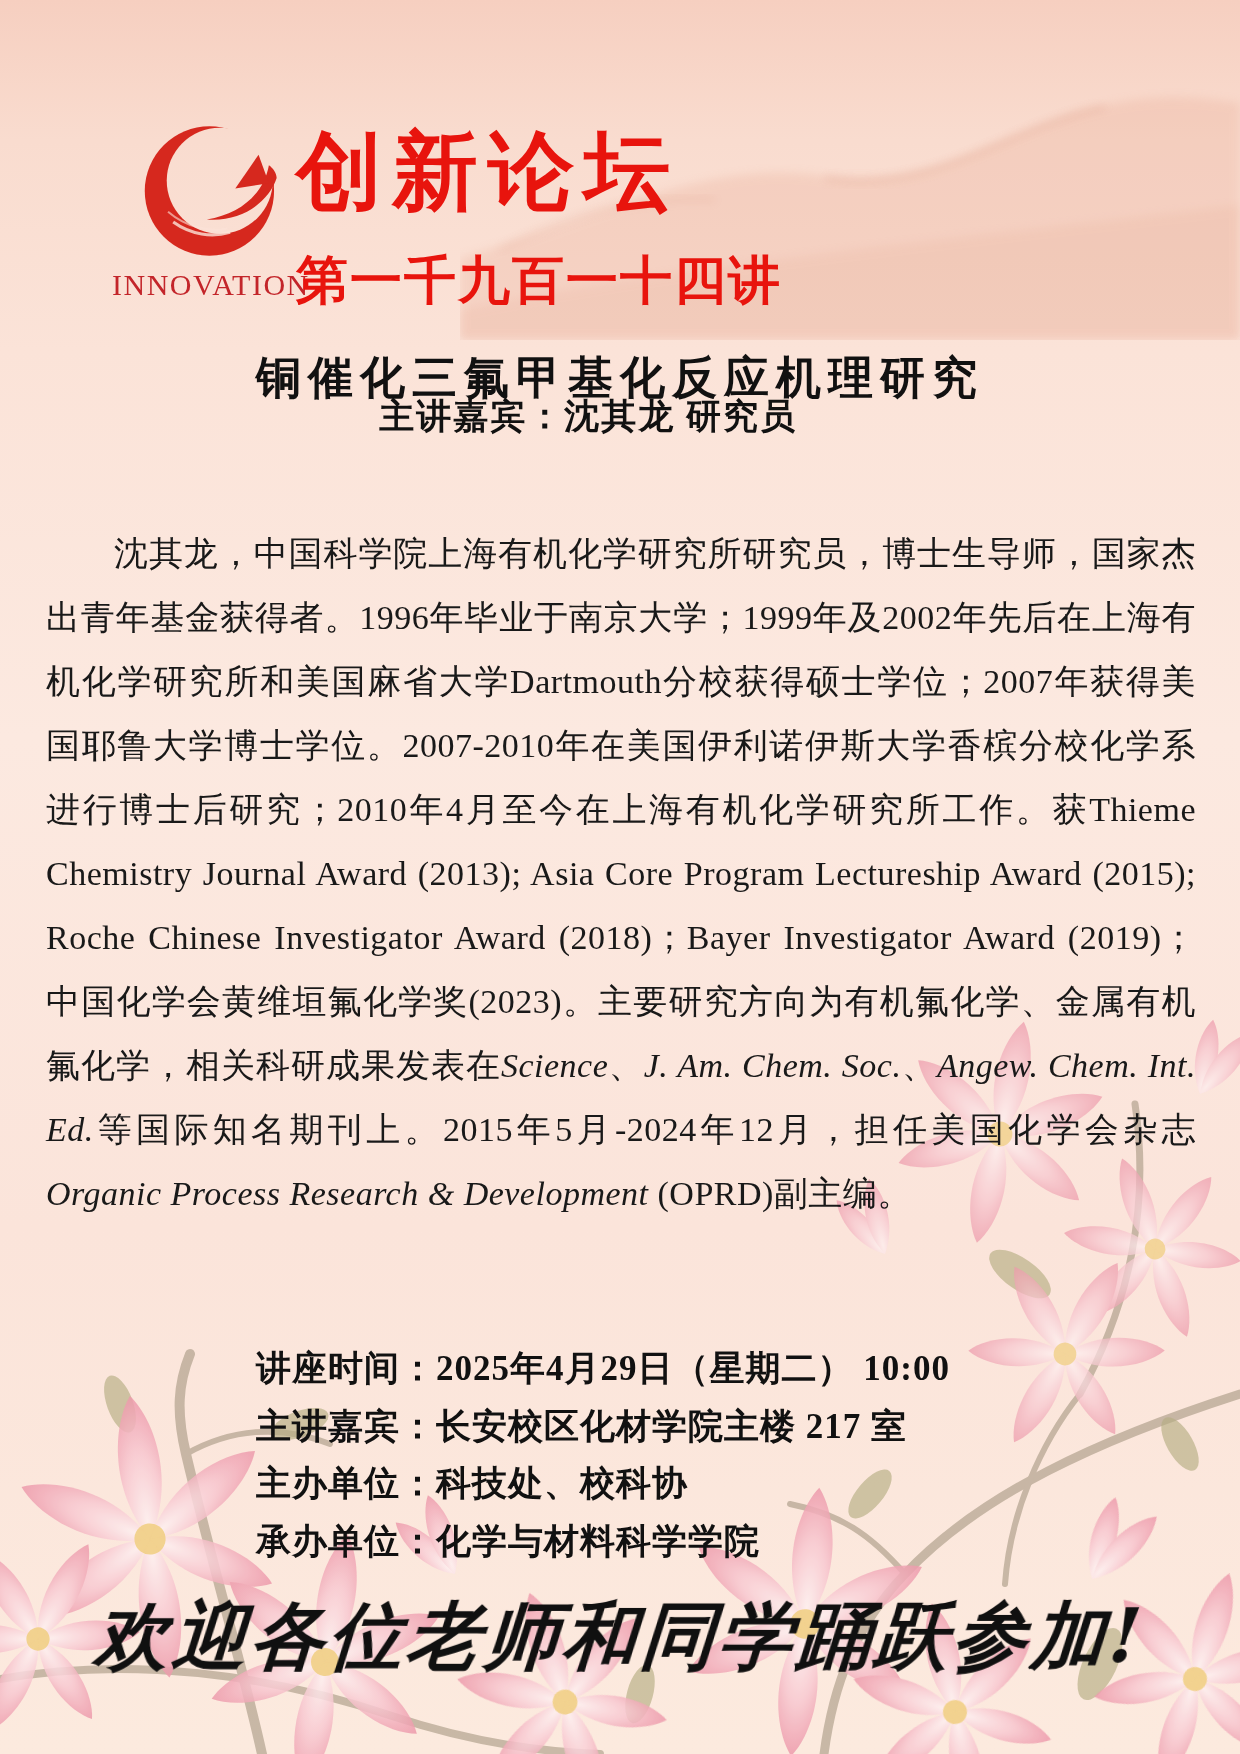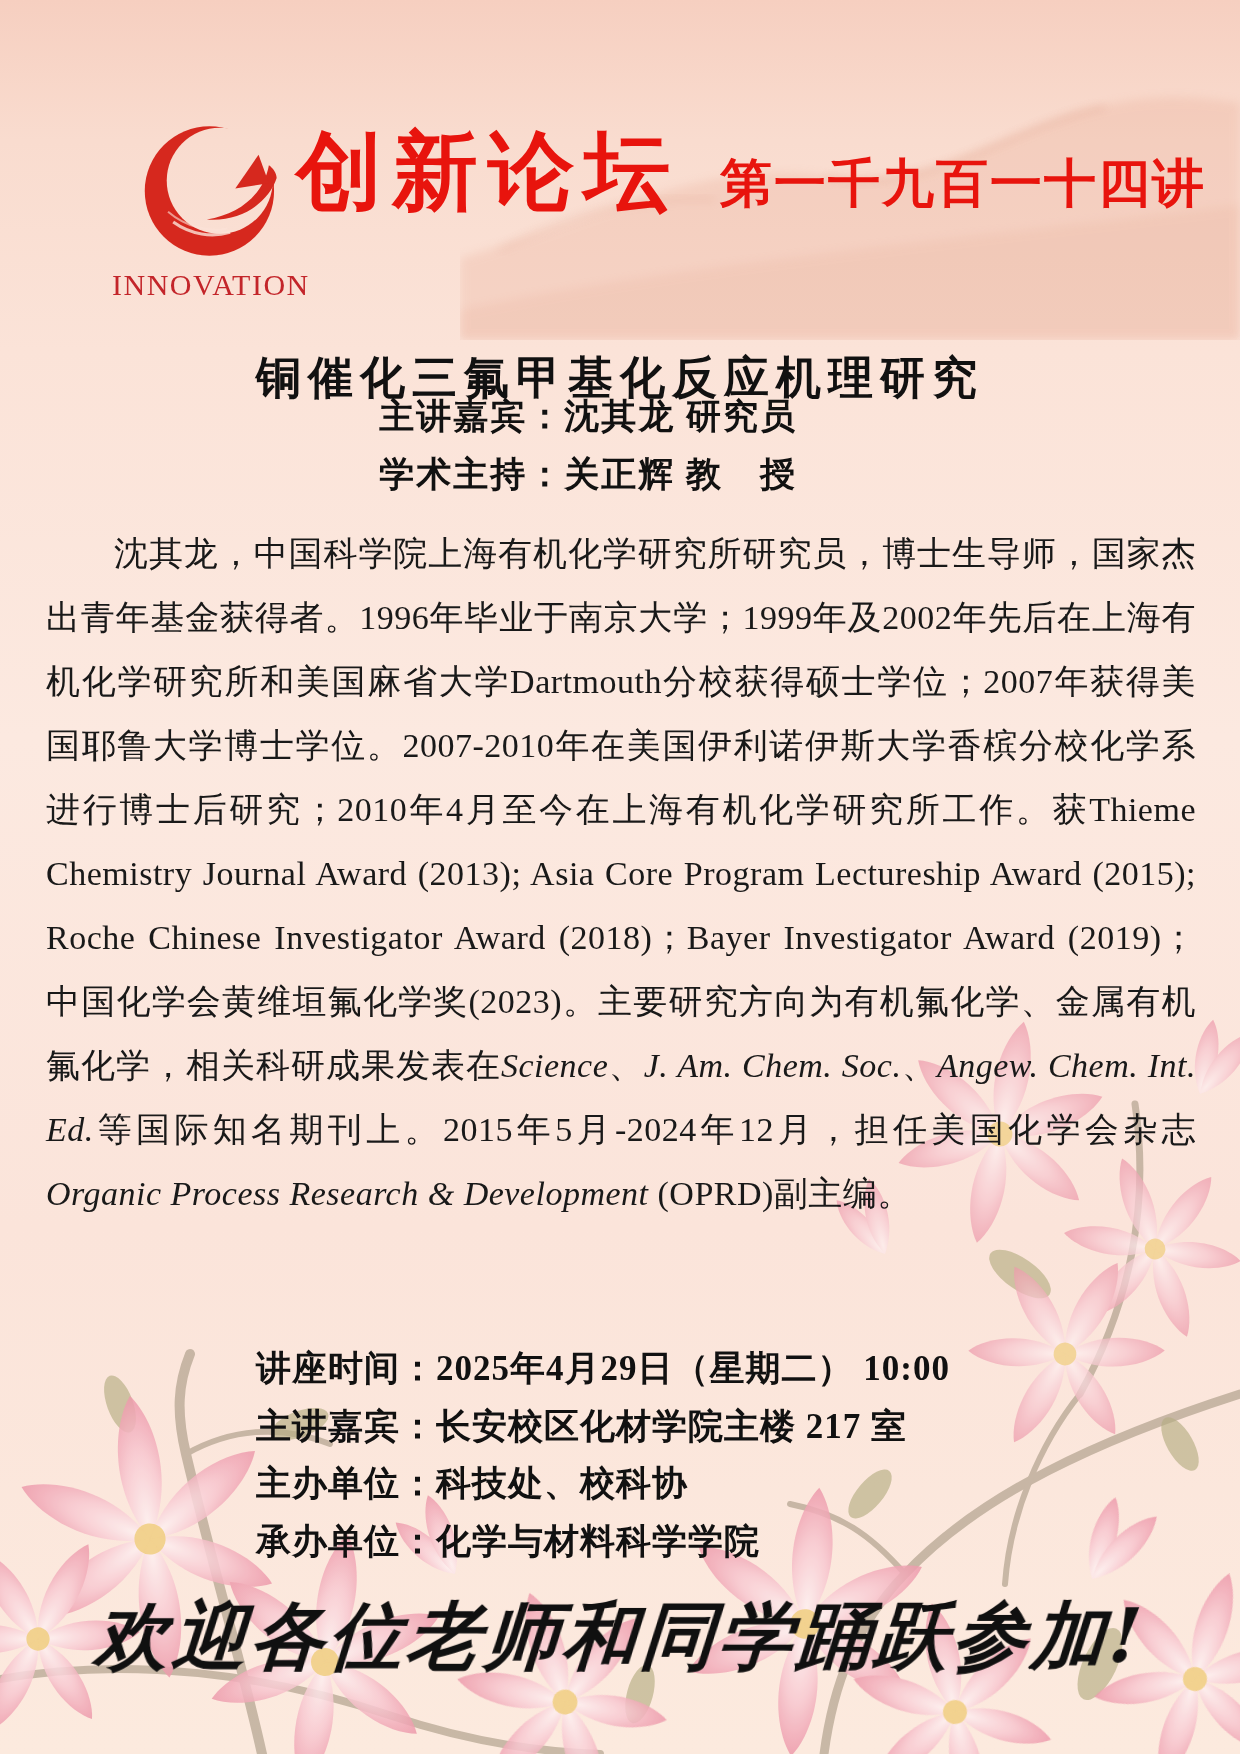--- a/index.html
+++ b/index.html
@@ -19,21 +19,21 @@
   .flowers{position:absolute;left:0;bottom:0;width:1240px;height:780px;pointer-events:none;}
   
   .logo-wrap{position:absolute;left:112px;top:116px;width:200px;text-align:left;}
   .logo-wrap svg{display:block;margin:0 auto;}
   .logo-word{
     font-family:"Liberation Serif",serif;font-size:30px;color:#c3252a;
     letter-spacing:1.5px;margin-top:2px;font-weight:500;
   }
   .header-titles{
     position:absolute;left:296px;top:128px;display:flex;align-items:baseline;
-    white-space:nowrap;gap:40px;
+    white-space:nowrap;gap:40px;flex-direction:column;
   }
   .forum-name{
     font-family:"Liberation Sans","DejaVu Sans",sans-serif;
     font-size:86px;font-weight:bold;color:#e8140d;letter-spacing:10px;line-height:1;
   }
   .lecture-no{
     font-family:"Liberation Sans","DejaVu Sans",sans-serif;
     font-size:52px;font-weight:bold;color:#e8140d;letter-spacing:2px;line-height:1;
   }
   
@@ -167,21 +167,20 @@
 
   <div class="header-titles">
     <span class="forum-name">创新论坛</span>
     <span class="lecture-no">第一千九百一十四讲</span>
   </div>
 
   <div class="lecture-title">铜催化三氟甲基化反应机理研究</div>
 
   <div class="people">
     <div><span>主讲嘉宾：</span><span>沈其龙 研究员</span></div>
-    <div><span>学术主持：</span><span>关正辉 教　授</span></div>
   </div>
 
   <div class="bio"><span>沈其龙，中国科学院上海有机化学研究所研究员，博士生导师，国家杰出青年基金获得者。1996年毕业于南京大学；1999年及2002年先后在上海有机化学研究所和美国麻省大学Dartmouth分校获得硕士学位；2007年获得美国耶鲁大学博士学位。2007-2010年在美国伊利诺伊斯大学香槟分校化学系进行博士后研究；2010年4月至今在上海有机化学研究所工作。获Thieme Chemistry Journal Award (2013); Asia Core Program Lectureship Award (2015); Roche Chinese Investigator Award (2018)；Bayer Investigator Award (2019)；中国化学会黄维垣氟化学奖(2023)。主要研究方向为有机氟化学、金属有机氟化学，相关科研成果发表在</span><span class="it">Science</span><span>、</span><span class="it">J. Am. Chem. Soc.</span><span>、</span><span class="it">Angew. Chem. Int. Ed.</span><span>等国际知名期刊上。2015年5月-2024年12月，担任美国化学会杂志</span><span class="it">Organic Process Research &amp; Development</span><span> (OPRD)副主编。</span></div>
 
   <div class="details">
     <div class="detail-row"><span>讲座时间：</span><span>2025年4月29日（星期二） 10:00</span></div>
     <div class="detail-row"><span>主讲嘉宾：</span><span>长安校区化材学院主楼 217 室</span></div>
     <div class="detail-row"><span>主办单位：</span><span>科技处、校科协</span></div>
     <div class="detail-row"><span>承办单位：</span><span>化学与材料科学学院</span></div>
   </div>

